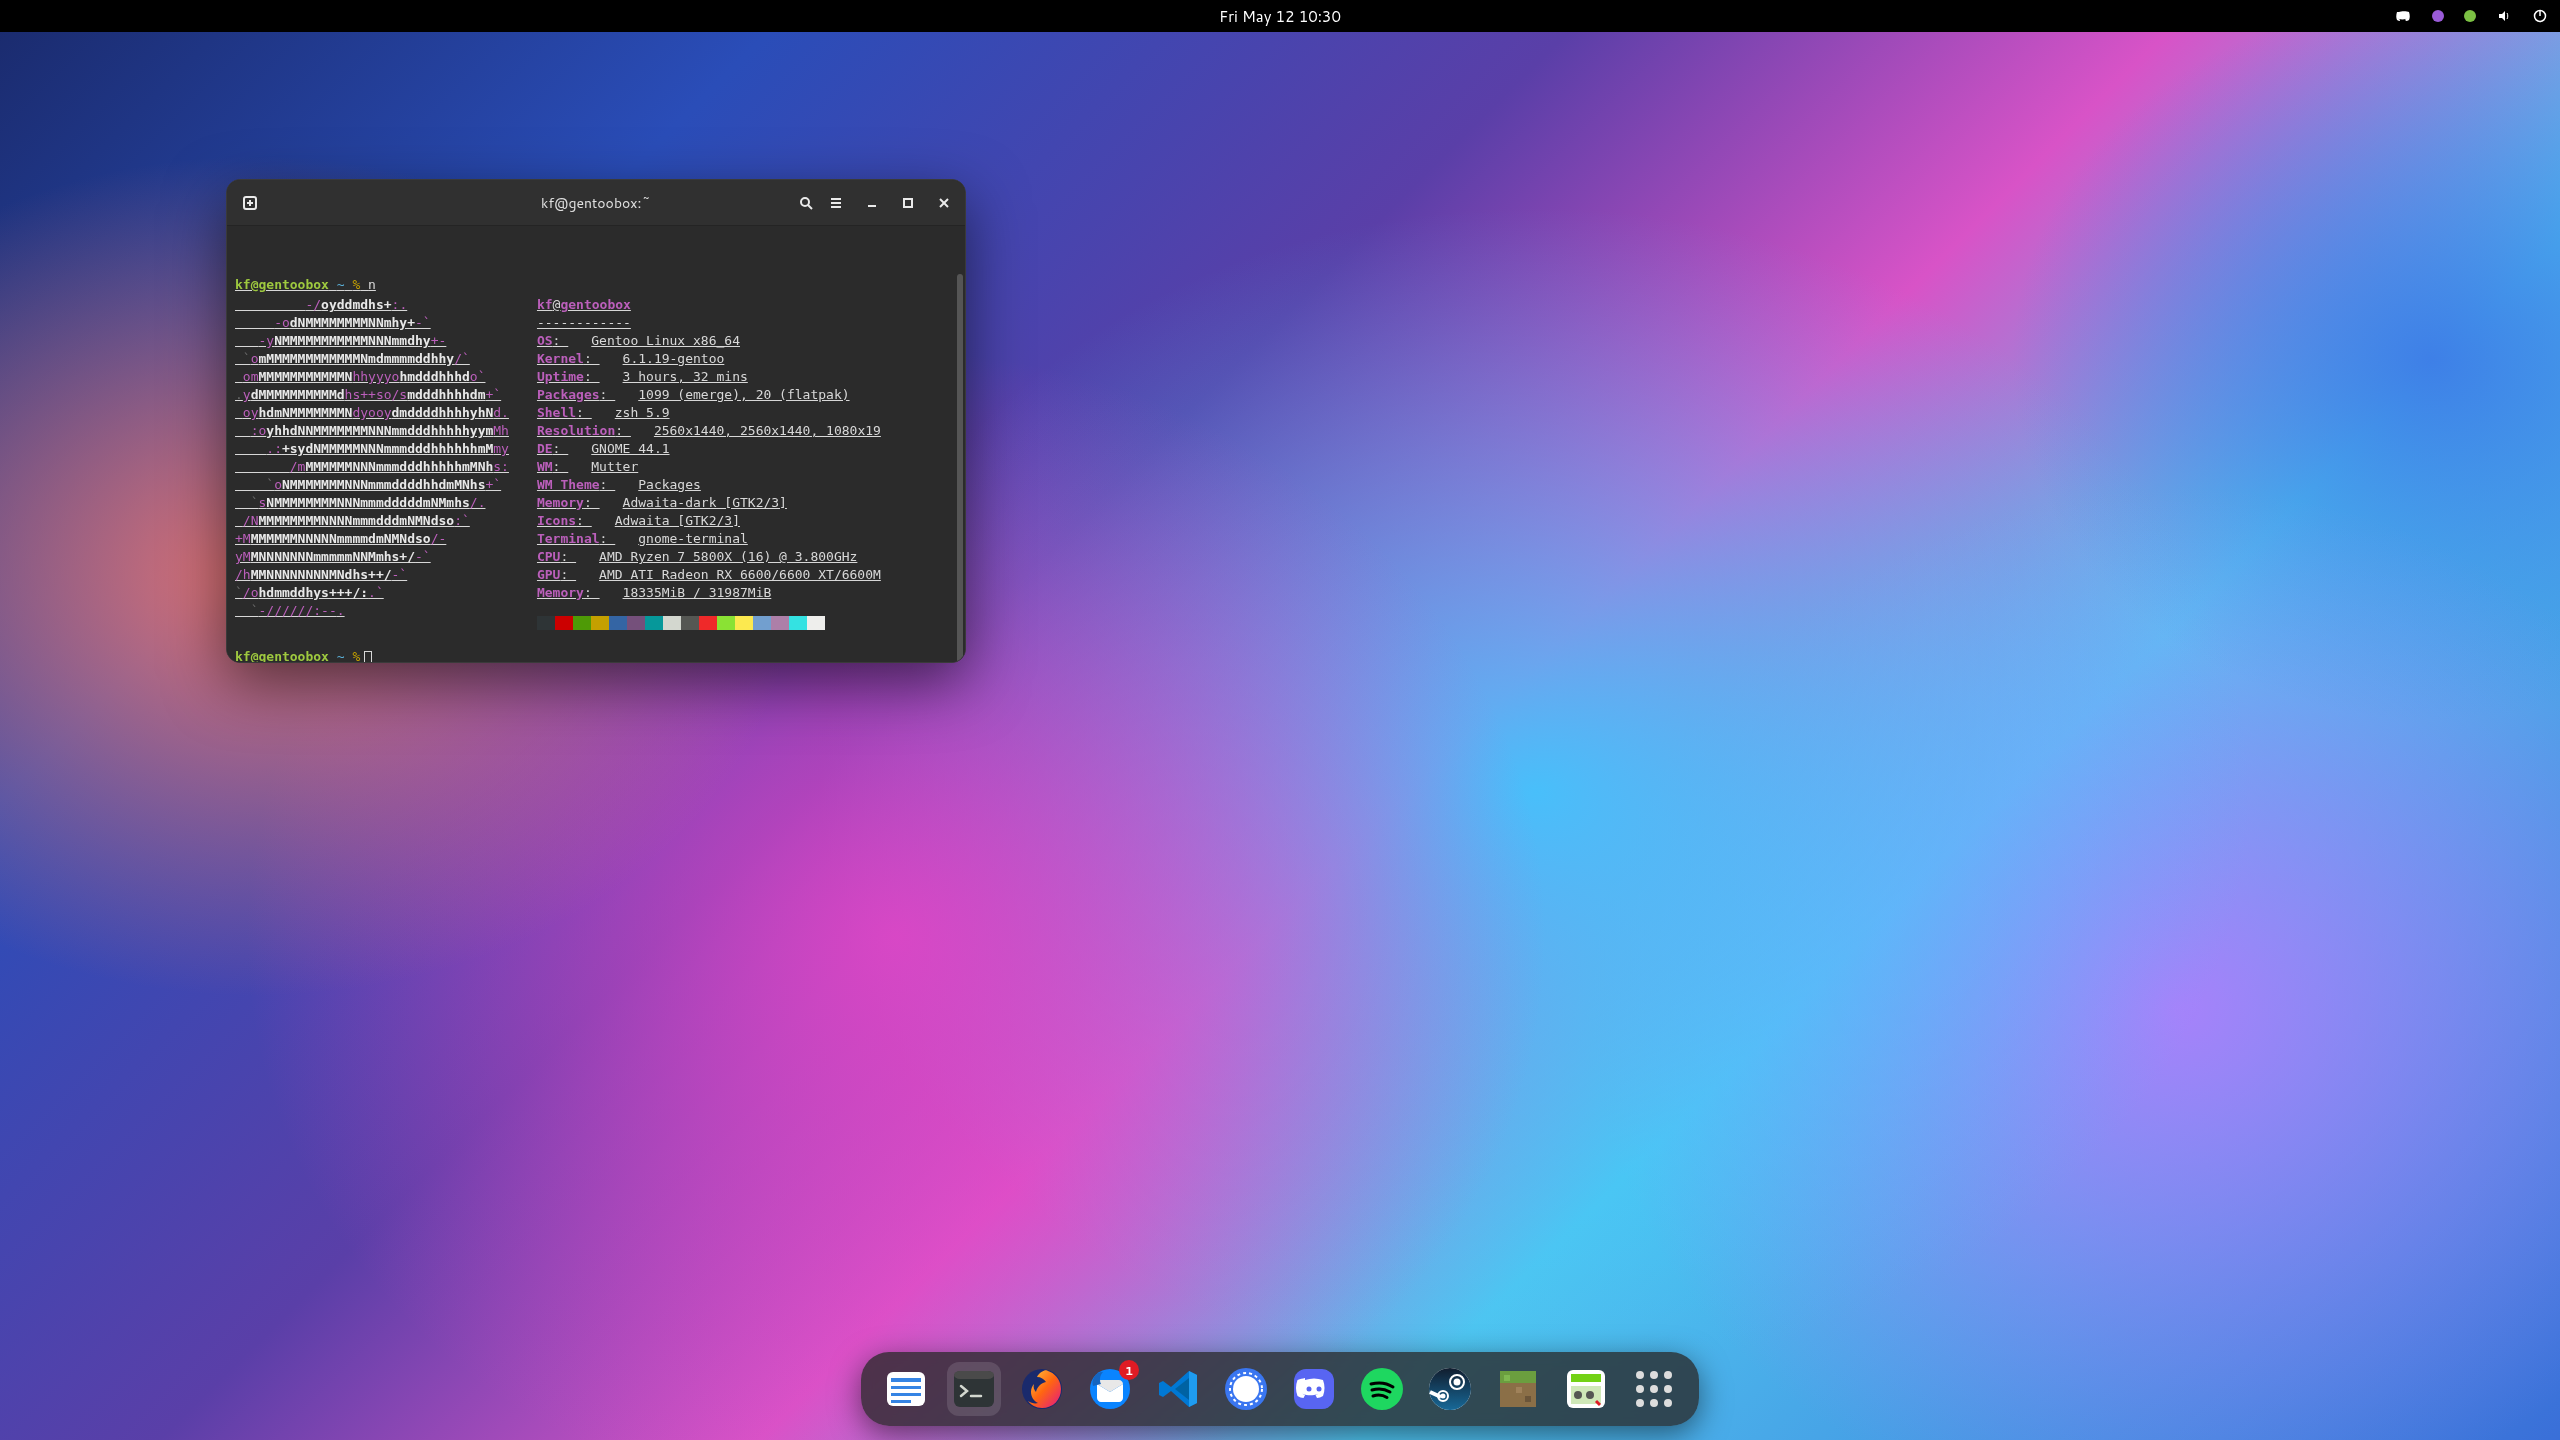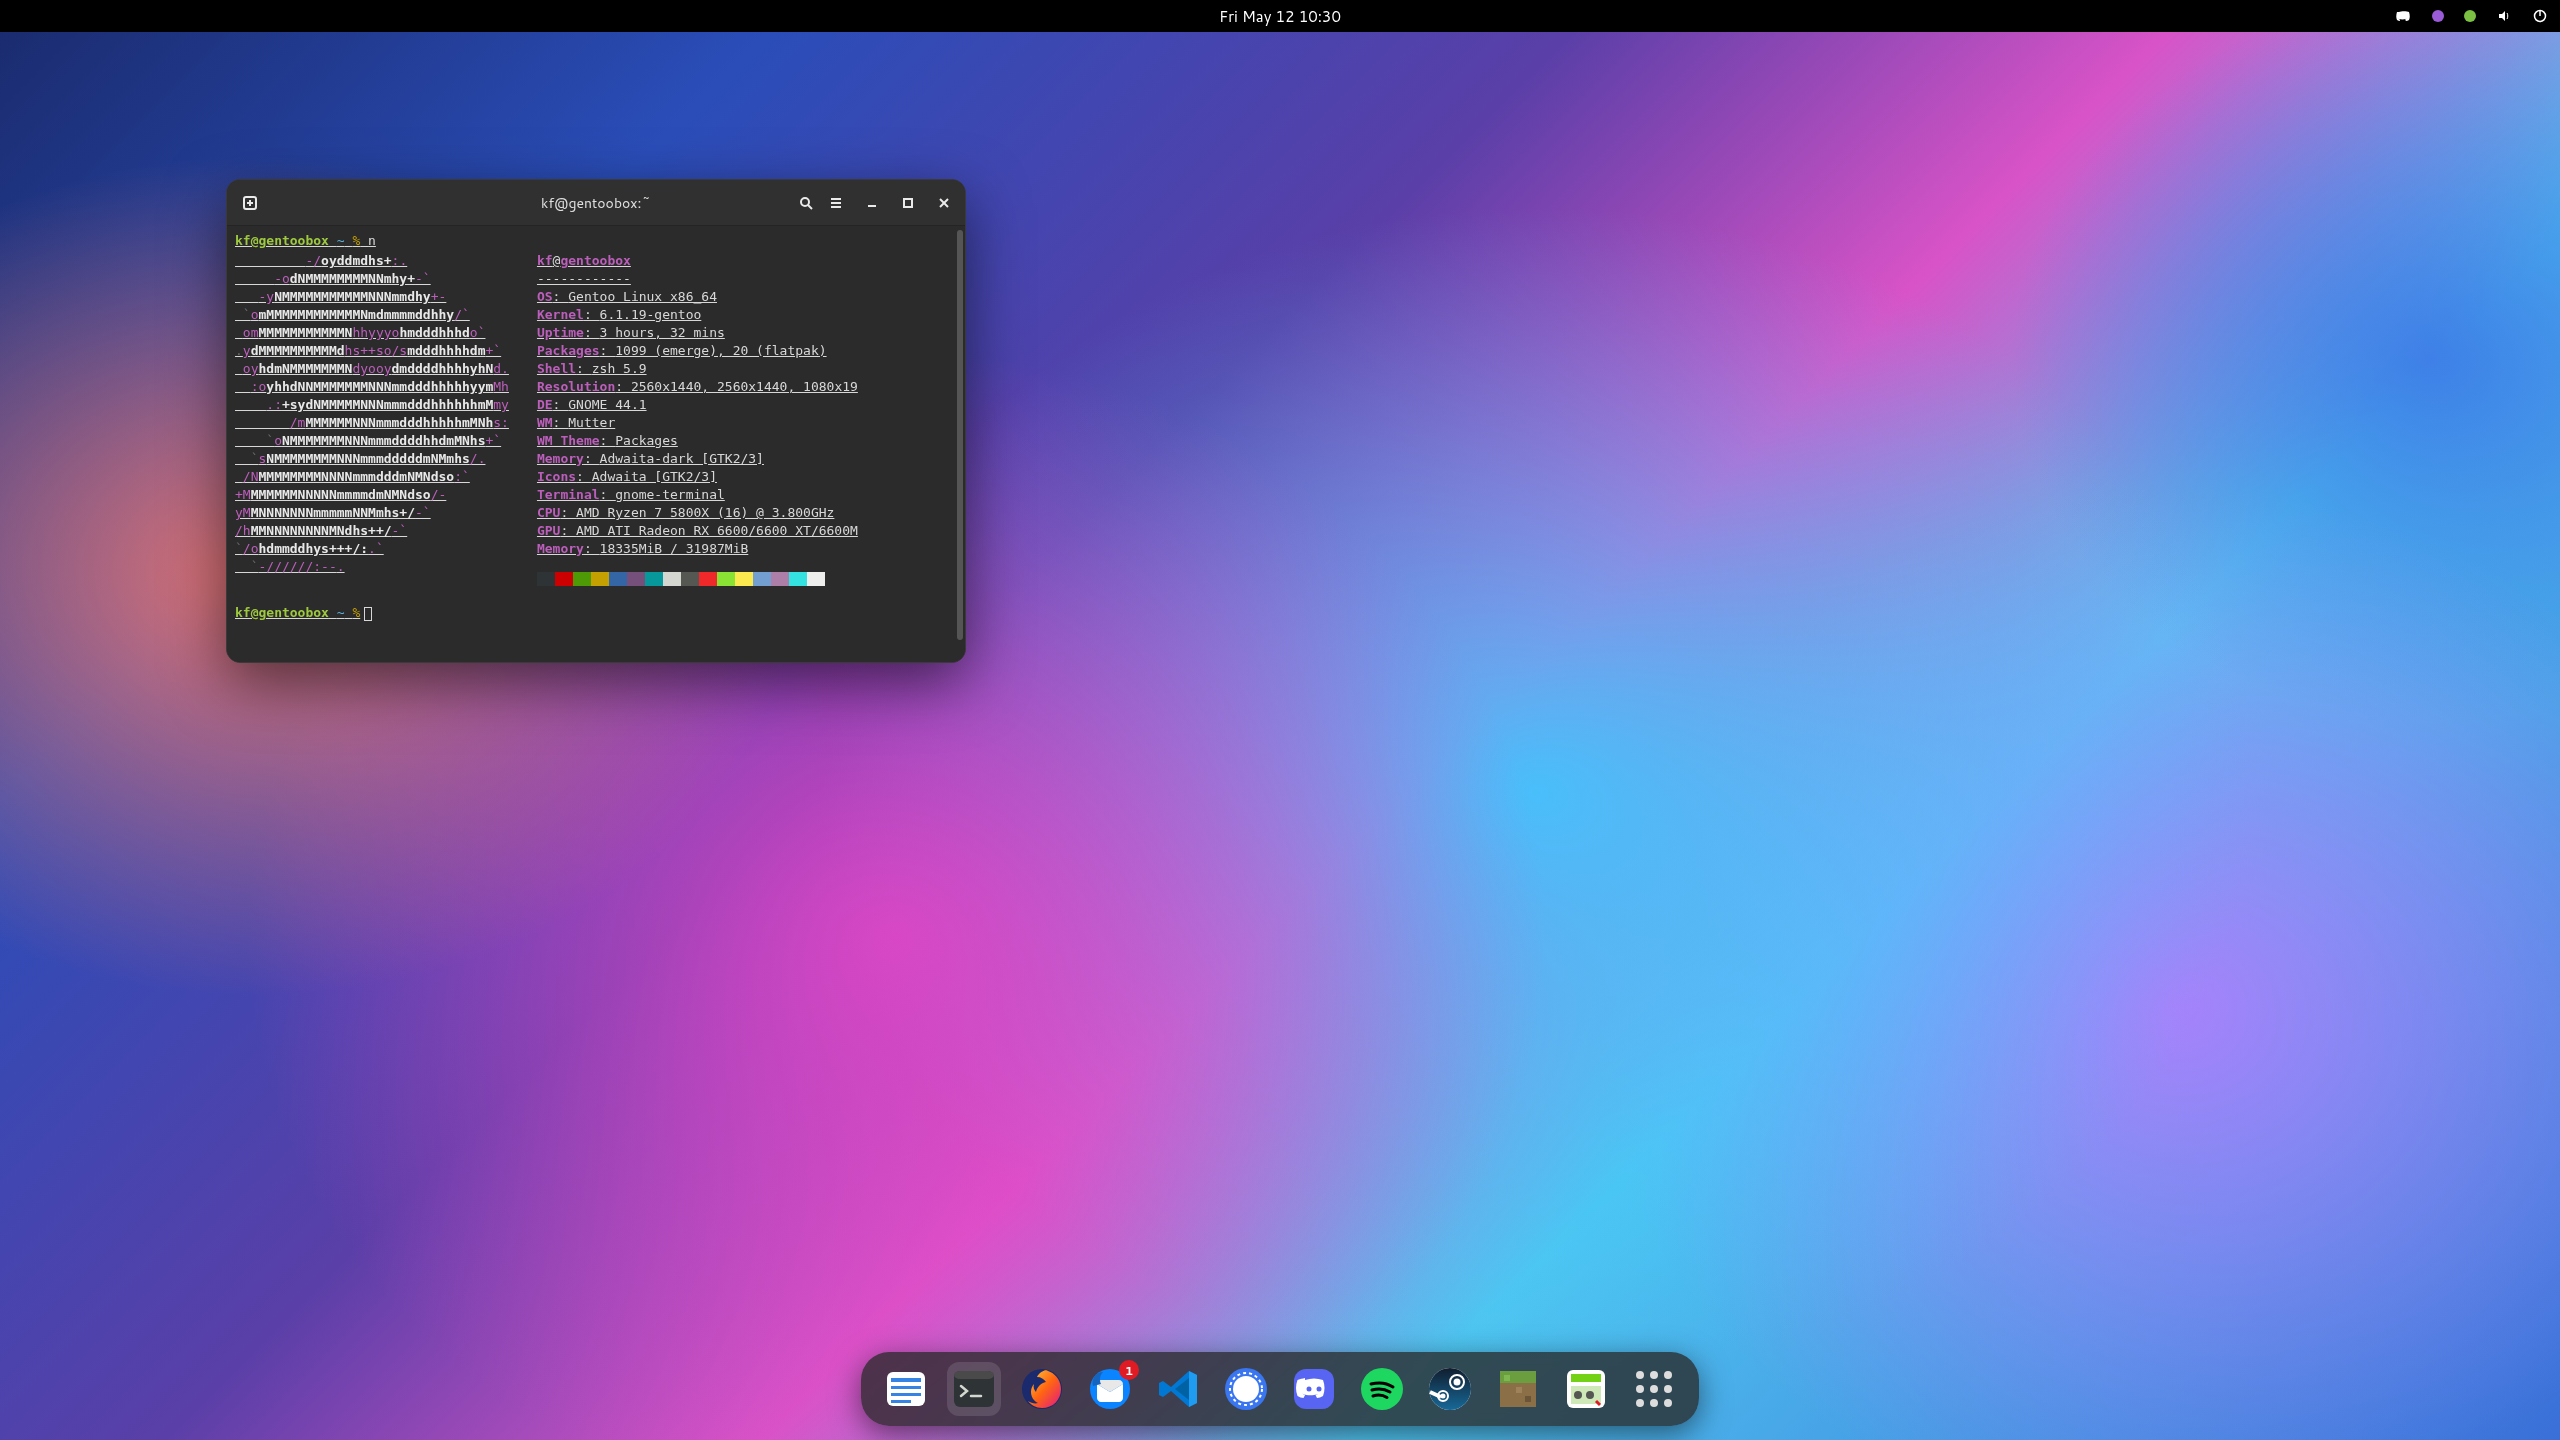--- a/index.html
+++ b/index.html
@@ -32,20 +32,21 @@
   .dot { width: 12px; height: 12px; border-radius: 50%; display:inline-block; }
 
   
   .term-window {
     position: absolute; left: 226px; top: 179px;
     width: 740px; height: 484px;
     background: #2b2b2b; border-radius: 14px;
     box-shadow: 0 20px 60px rgba(0,0,0,0.55);
     display: flex; flex-direction: column; overflow: hidden;
     border: 1px solid #3a3a3a;
+    gap: 44px;
   }
   .titlebar {
     height: 46px; background: #303030;
     display: flex; align-items: center; padding: 0 8px;
     border-bottom: 1px solid #242424;
   }
   .tb-btn {
     width: 30px; height: 30px; border-radius: 6px;
     display: flex; align-items: center; justify-content: center;
     color: #eaeaea;
@@ -72,21 +73,21 @@
 
   .neofetch { display: flex; gap: 28px; margin-top: 2px; }
   .ascii { white-space: pre; }
   .a-m { color: #bb5fbb; }   
   .a-w { color: #e8e8e8; font-weight: bold; } 
   .a-d { color: #6a6a6a; }   
 
   .nf-info { white-space: nowrap; }
   .nf-key { color: #bb5fbb; font-weight: bold; }
   .nf-colon { color: #d8d8d8; }
-  .nf-val { color: #d8d8d8; }
+  .nf-val { color: #d8d8d8; margin-left: 23px; }
   .nf-header { color: #bb5fbb; font-weight: bold; }
   .nf-header .at { color: #d8d8d8; font-weight: normal; }
   .nf-sep { color: #d8d8d8; }
 
   .color-swatches { margin-top: 14px; display: flex; }
   .color-swatches span { width: 18px; height: 14px; display: inline-block; }
 
   .cursor-block { display:inline-block; width: 8px; height: 14px; border:1px solid #d8d8d8; vertical-align: middle; margin-left:4px; }
 
   

